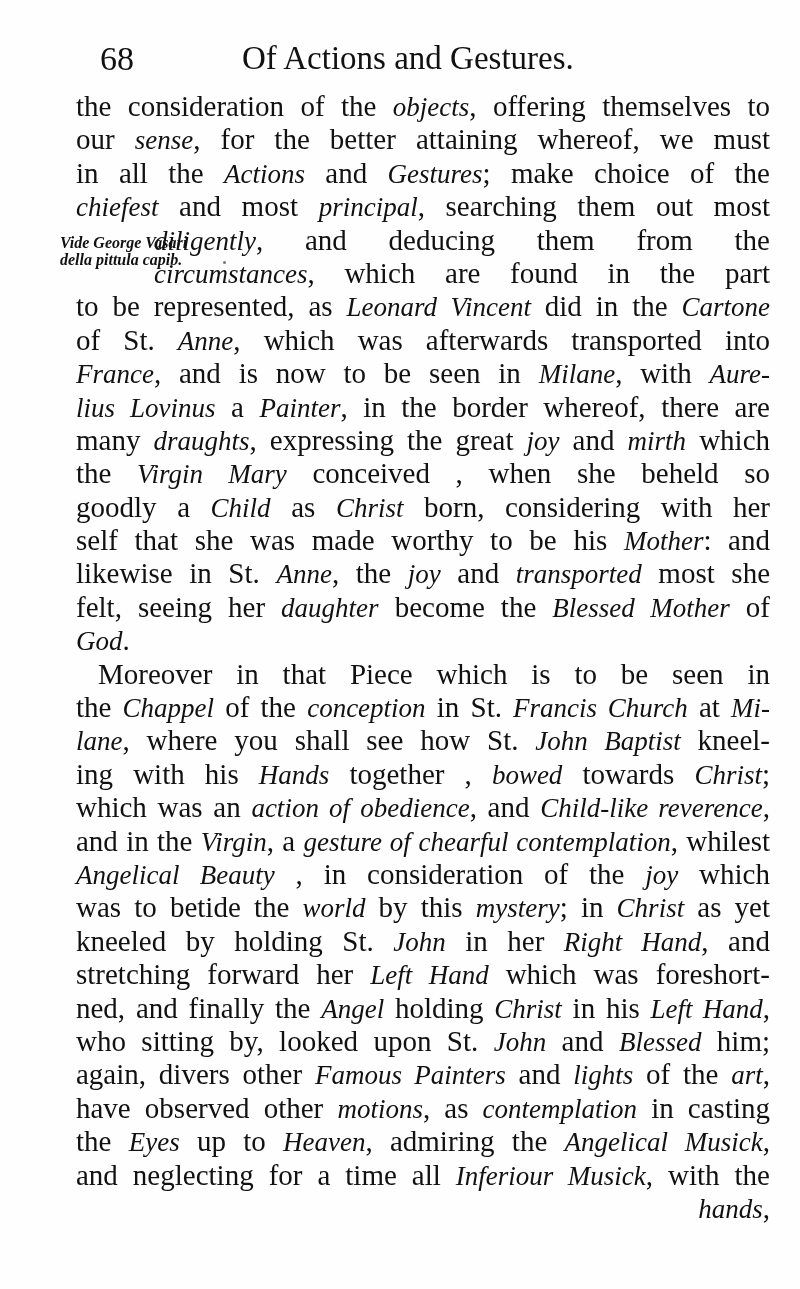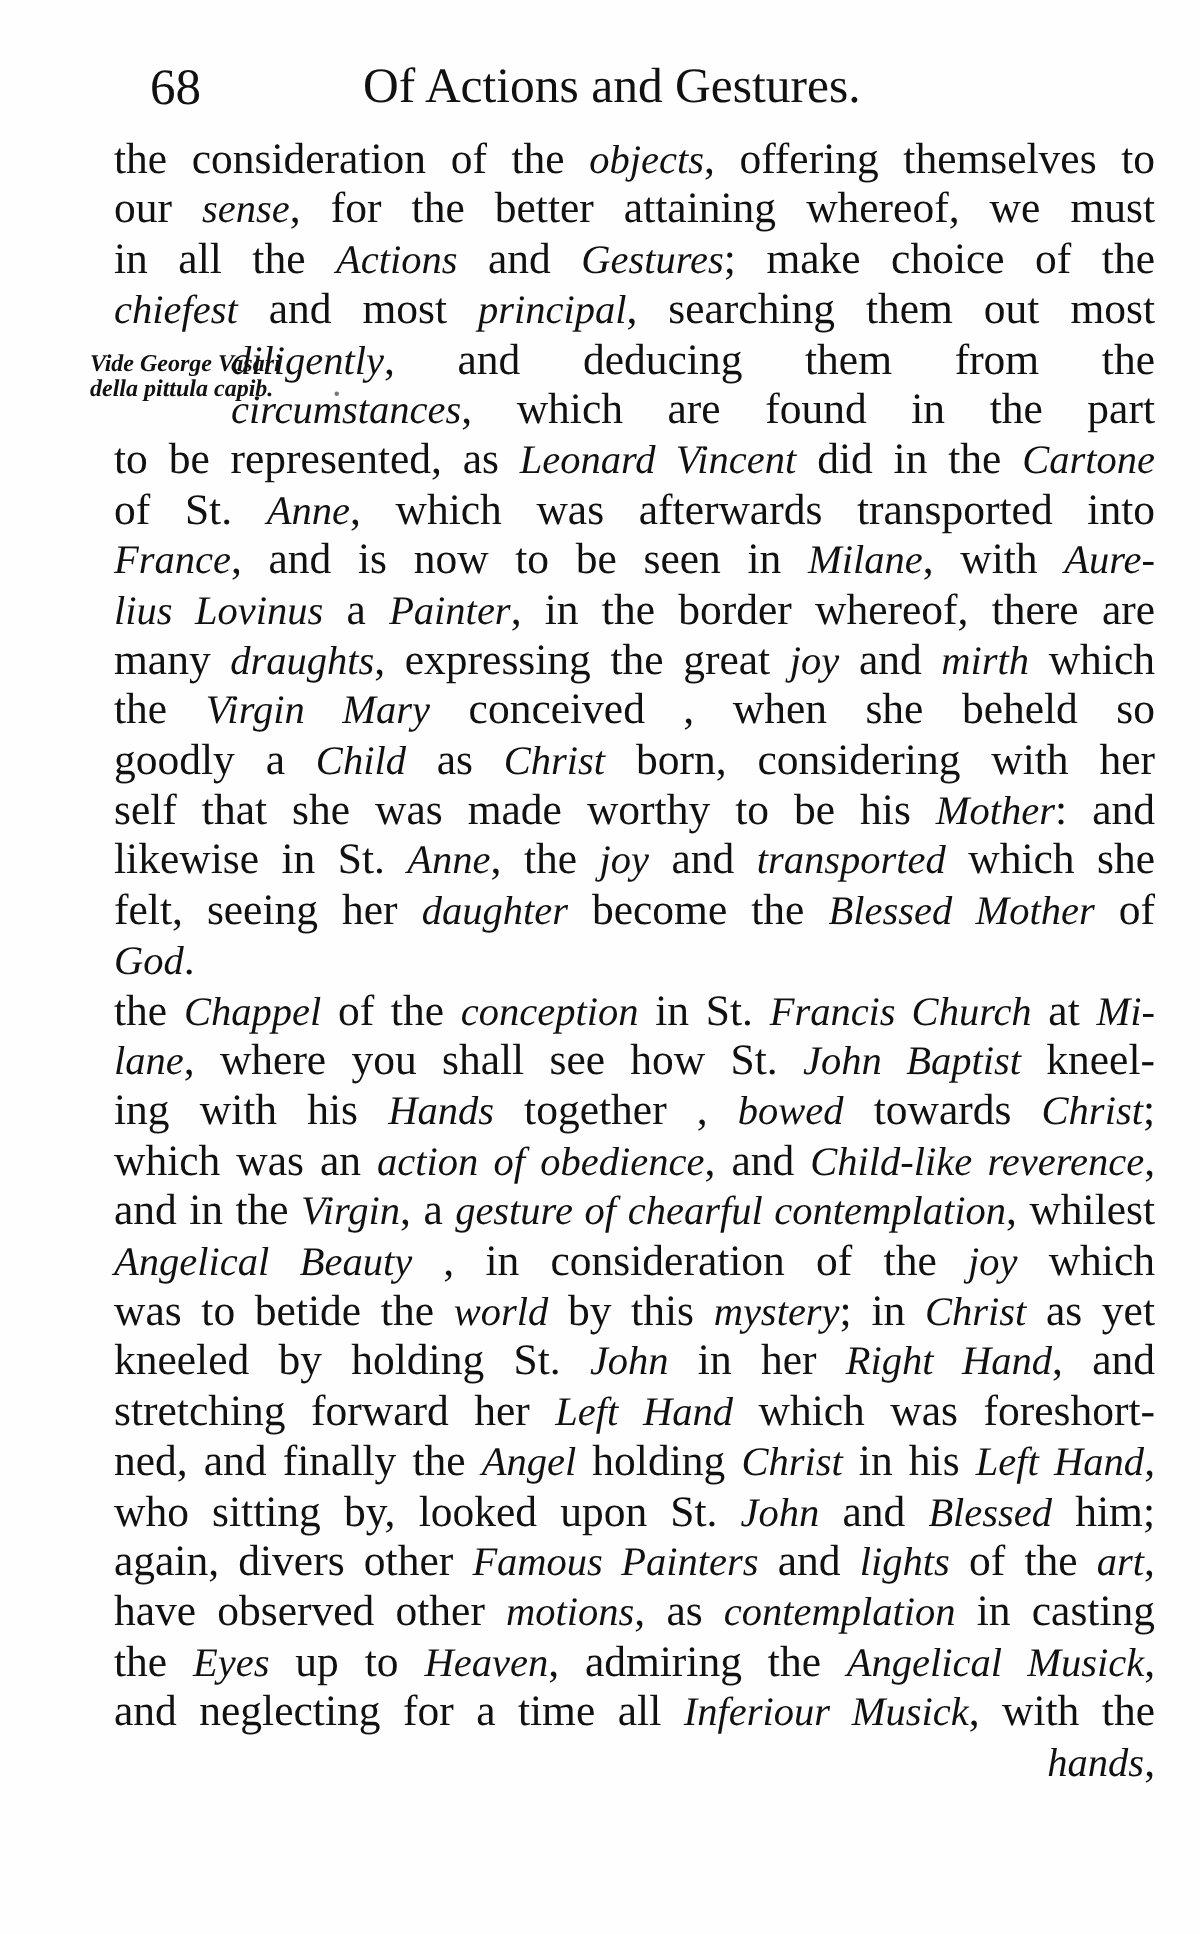--- a/index.html
+++ b/index.html
@@ -41,23 +41,24 @@
       <div class="line inset"><span class="i">diligently</span><span>,  and deducing them from the</span></div>
       <div class="line inset"><span class="i">circumstances</span><span>,  which are found in the part</span></div>
       <div class="line"><span>to be represented,  as </span><span class="i">Leonard Vincent</span><span> did in the </span><span class="i">Cartone</span></div>
       <div class="line"><span>of St. </span><span class="i">Anne</span><span>,  which was afterwards transported into</span></div>
       <div class="line"><span class="i">France</span><span>,  and is now to be seen in </span><span class="i">Milane</span><span>,  with </span><span class="i">Aure-</span></div>
       <div class="line"><span class="i">lius Lovinus</span><span> a </span><span class="i">Painter</span><span>,  in the border whereof,  there are</span></div>
       <div class="line"><span>many </span><span class="i">draughts</span><span>,  expressing the great </span><span class="i">joy</span><span> and </span><span class="i">mirth</span><span> which</span></div>
       <div class="line"><span>the </span><span class="i">Virgin Mary</span><span> conceived ,  when she beheld so</span></div>
       <div class="line"><span>goodly a </span><span class="i">Child</span><span> as </span><span class="i">Christ</span><span> born,  considering with her</span></div>
       <div class="line"><span>self that she was made worthy  to be his </span><span class="i">Mother</span><span>:  and</span></div>
-      <div class="line"><span>likewise in St.  </span><span class="i">Anne</span><span>,  the </span><span class="i">joy</span><span> and </span><span class="i">transported</span><span> which she</span></div>
+      <div class="line"><span>likewise in St.  </span><span class="i">Anne</span><span>,  the </span><span class="i">joy</span><span> and </span><span class="i">transported</span><span> most she</span></div>
       <div class="line"><span>felt,  seeing her </span><span class="i">daughter</span><span> become  the </span><span class="i">Blessed Mother</span><span> of</span></div>
       <div class="line last"><span class="i">God</span><span>.</span></div>
+      <div class="line indent"><span>Moreover in  that Piece which is to be seen in</span></div>
       <div class="line"><span>the </span><span class="i">Chappel</span><span> of  the </span><span class="i">conception</span><span> in St. </span><span class="i">Francis Church</span><span> at </span><span class="i">Mi-</span></div>
       <div class="line"><span class="i">lane</span><span>,  where you shall see how St. </span><span class="i">John Baptist</span><span> kneel-</span></div>
       <div class="line"><span>ing with his </span><span class="i">Hands</span><span> together ,  </span><span class="i">bowed</span><span> towards </span><span class="i">Christ</span><span>;</span></div>
       <div class="line"><span>which was an </span><span class="i">action of obedience</span><span>,  and </span><span class="i">Child-like reverence</span><span>,</span></div>
       <div class="line"><span>and in the </span><span class="i">Virgin</span><span>,  a </span><span class="i">gesture of chearful contemplation</span><span>,  whilest</span></div>
       <div class="line"><span class="i">Angelical Beauty</span><span> ,  in consideration  of  the </span><span class="i">joy</span><span> which</span></div>
       <div class="line"><span>was  to betide the </span><span class="i">world</span><span> by this </span><span class="i">mystery</span><span>;  in </span><span class="i">Christ</span><span> as yet</span></div>
       <div class="line"><span>kneeled by  holding St. </span><span class="i">John</span><span> in her </span><span class="i">Right  Hand</span><span>,  and</span></div>
       <div class="line"><span>stretching forward her </span><span class="i">Left Hand</span><span> which was foreshort-</span></div>
       <div class="line"><span>ned, and finally the </span><span class="i">Angel</span><span> holding </span><span class="i">Christ</span><span> in his </span><span class="i">Left Hand</span><span>,</span></div>

